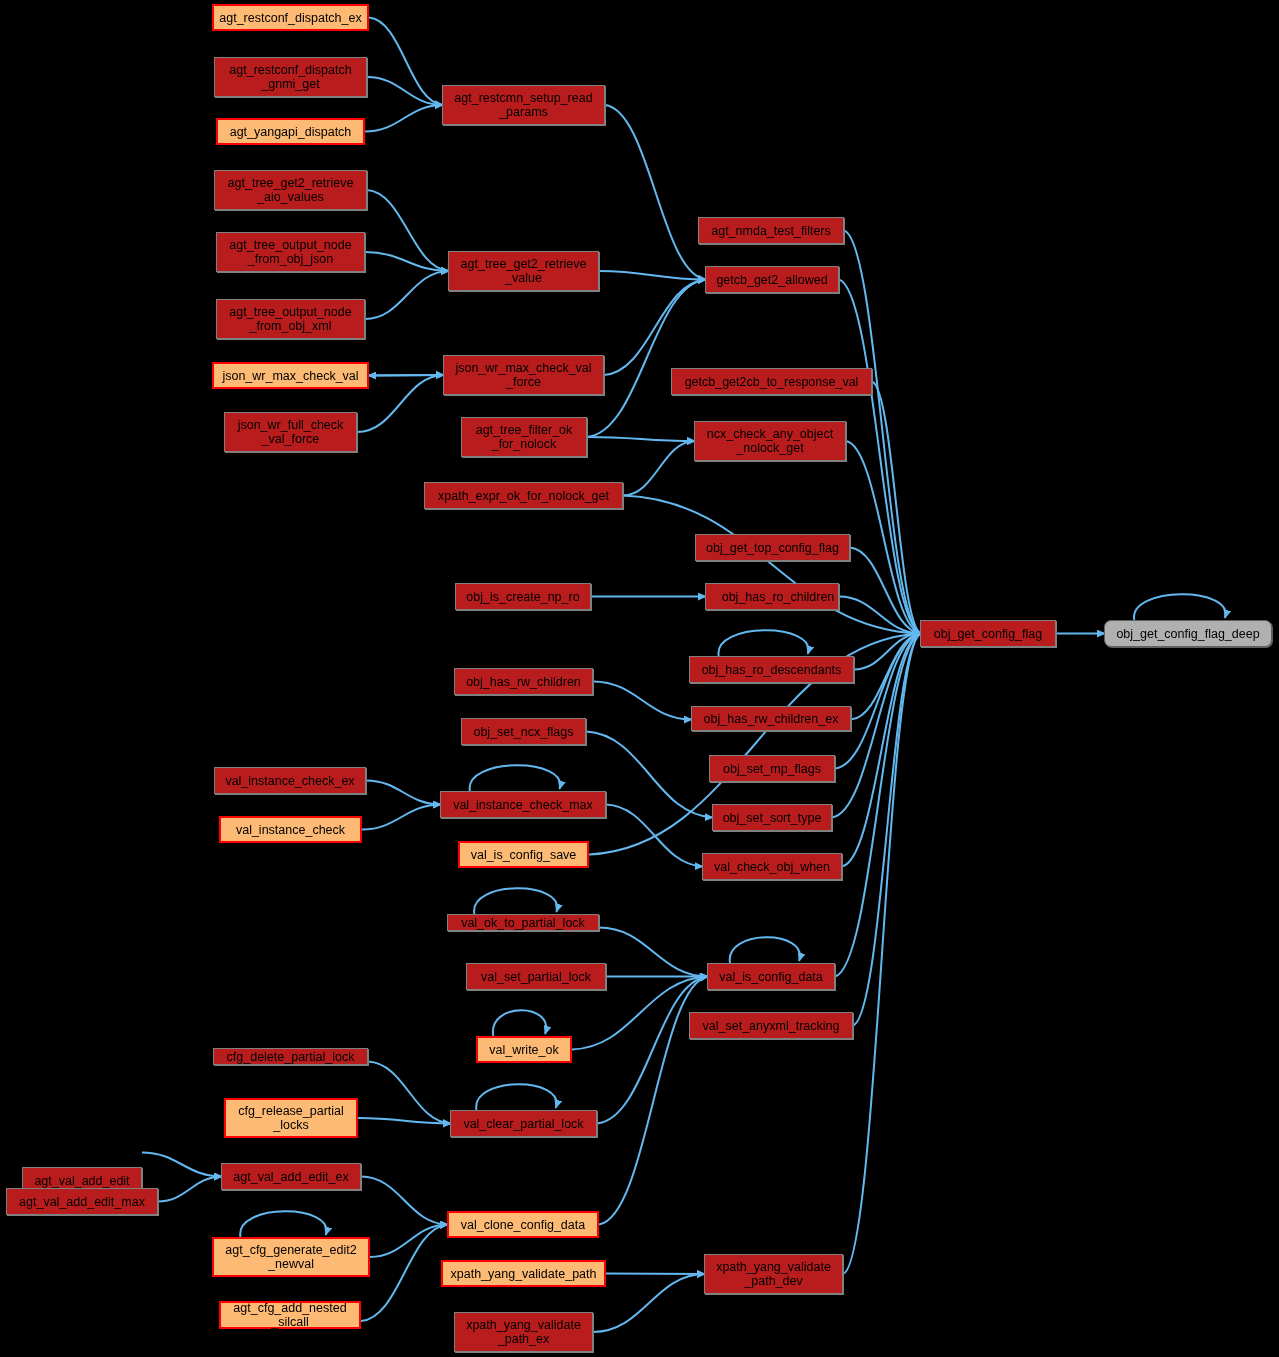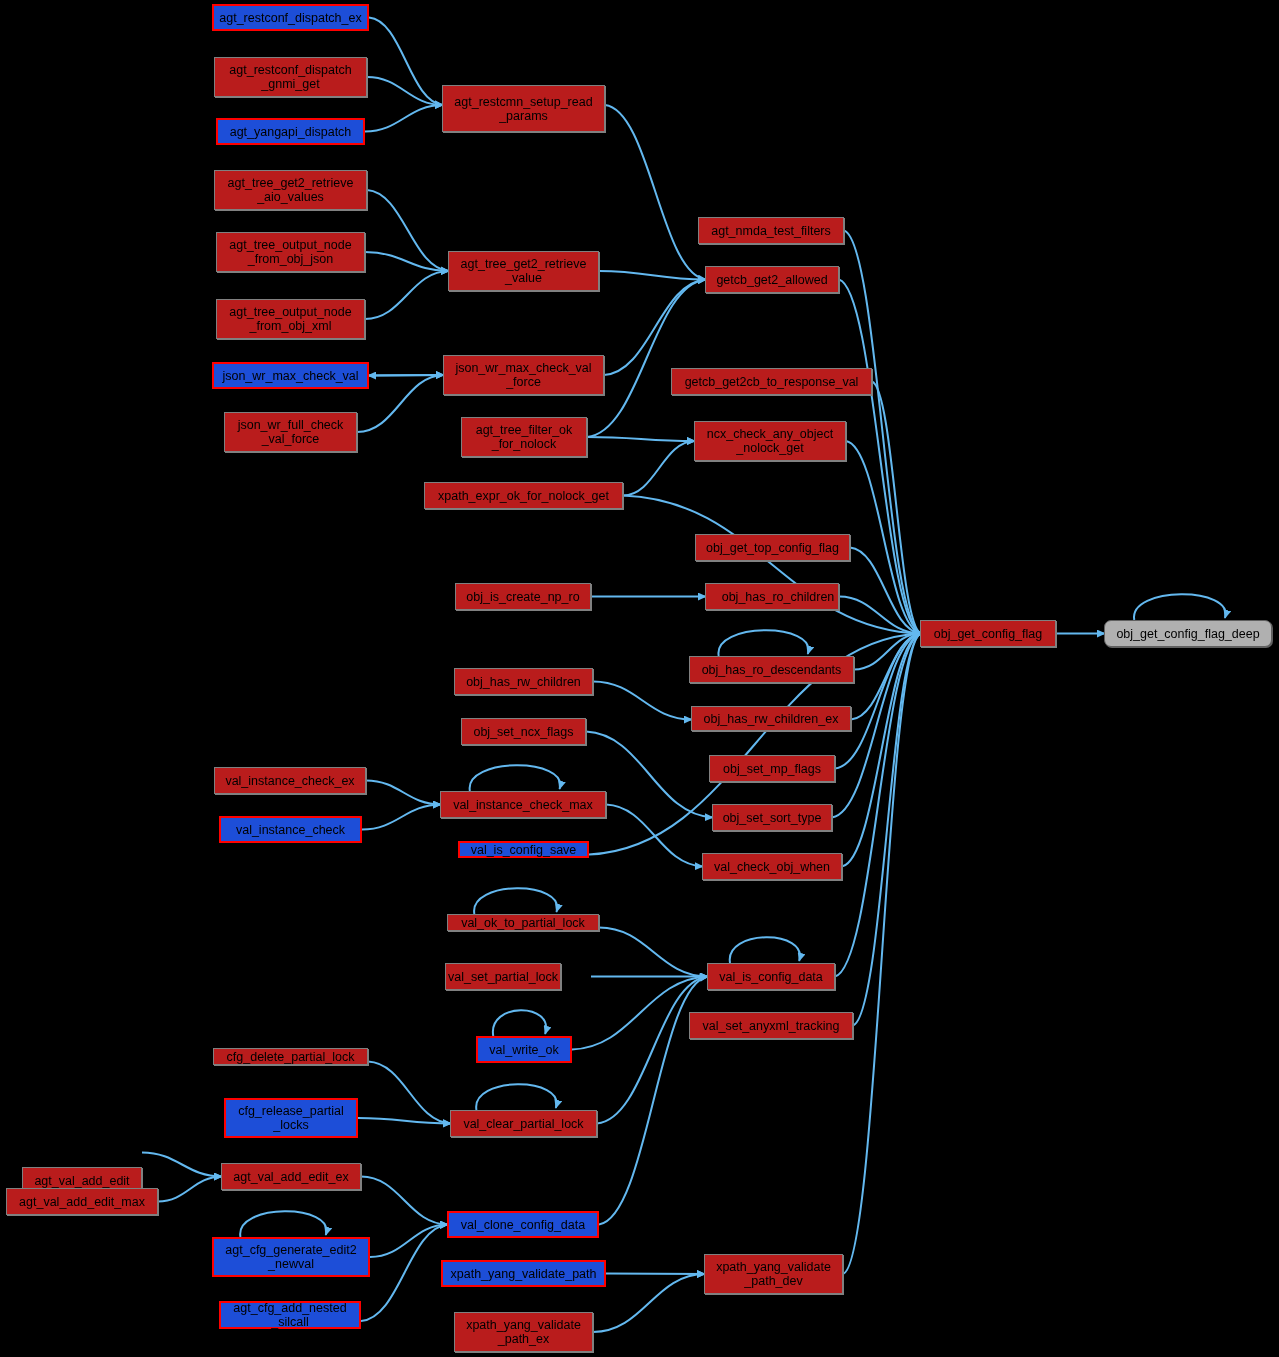--- a/index.html
+++ b/index.html
@@ -4,21 +4,21 @@
 <style>
   html,body{margin:0;padding:0;background:#000;}
   #canvas{position:relative;width:1279px;height:1357px;background:#000;
           font-family:"Liberation Sans","DejaVu Sans",sans-serif;}
   svg.edges{position:absolute;left:0;top:0;width:1279px;height:1357px;overflow:visible;}
   .node{position:absolute;box-sizing:border-box;display:flex;align-items:center;
         justify-content:center;text-align:center;font-size:12.5px;line-height:14px;
         color:#000;white-space:pre-line;padding:0 4px;}
   .n-plain{background:#b91c1c;border:1px solid #808080;
            box-shadow:1px 1px 0 0 #808080;}
-  .n-red{background:#1d4ed8;border:2px solid #ff0000;}
+  .n-red{background:#fdba74;border:2px solid #ff0000;}
   .n-cur{background:#b0b0b0;border:1px solid #606060;
          box-shadow:1px 1px 0 0 #606060;}
 </style>
 </head>
 <body>
 
 <div id="canvas">
   <svg class="edges" viewBox="0 0 1279 1357">
     <defs>
       <marker id="ah" markerWidth="9" markerHeight="8" refX="8.2" refY="4" orient="auto" markerUnits="userSpaceOnUse">
@@ -86,21 +86,21 @@
         <path d="M843,1274 C878.1,1264 885.9,643.5 921,633.5" fill="none" stroke="#63b8ef" stroke-width="2" marker-end="url(#ah)"></path>
         <path d="M1056,633.5 C1078.05,633.5 1082.95,633.5 1105,633.5" fill="none" stroke="#63b8ef" stroke-width="2" marker-end="url(#ah)"></path>
         <path d="M1134.24,620 C1128.24,586 1234.96,586 1224.96,618" fill="none" stroke="#63b8ef" stroke-width="2" marker-end="url(#ah)"></path>
       </g>
   </svg>
   <div id="node-layer">
       <div class="node n-red" style="left: 212px; top: 4px; width: 157px; height: 27px;">agt_restconf_dispatch_ex</div>
       <div class="node n-plain" style="left: 214px; top: 57px; width: 153px; height: 40px;">agt_restconf_dispatch
 _gnmi_get</div>
       <div class="node n-red" style="left: 216px; top: 118px; width: 149px; height: 27px;">agt_yangapi_dispatch</div>
-      <div class="node n-plain" style="left: 442px; top: 85px; width: 163px; height: 47px;">agt_restcmn_setup_read
+      <div class="node n-plain" style="left: 442px; top: 85px; width: 163px; height: 40px;">agt_restcmn_setup_read
 _params</div>
       <div class="node n-plain" style="left: 214px; top: 170px; width: 153px; height: 40px;">agt_tree_get2_retrieve
 _aio_values</div>
       <div class="node n-plain" style="left: 216px; top: 232px; width: 149px; height: 40px;">agt_tree_output_node
 _from_obj_json</div>
       <div class="node n-plain" style="left: 216px; top: 299px; width: 149px; height: 40px;">agt_tree_output_node
 _from_obj_xml</div>
       <div class="node n-plain" style="left: 448px; top: 251px; width: 151px; height: 40px;">agt_tree_get2_retrieve
 _value</div>
       <div class="node n-plain" style="left: 698px; top: 217px; width: 146px; height: 27px;">agt_nmda_test_filters</div>
@@ -123,24 +123,24 @@
       <div class="node n-cur" style="left: 1104px; top: 620px; width: 168px; height: 27px; border-radius: 7px;">obj_get_config_flag_deep</div>
       <div class="node n-plain" style="left: 689px; top: 656px; width: 165px; height: 27px;">obj_has_ro_descendants</div>
       <div class="node n-plain" style="left: 454px; top: 668px; width: 139px; height: 27px;">obj_has_rw_children</div>
       <div class="node n-plain" style="left: 691px; top: 706px; width: 160px; height: 25px;">obj_has_rw_children_ex</div>
       <div class="node n-plain" style="left: 461px; top: 718px; width: 125px; height: 27px;">obj_set_ncx_flags</div>
       <div class="node n-plain" style="left: 709px; top: 755px; width: 126px; height: 27px;">obj_set_mp_flags</div>
       <div class="node n-plain" style="left: 214px; top: 767px; width: 152px; height: 27px;">val_instance_check_ex</div>
       <div class="node n-plain" style="left: 440px; top: 791px; width: 166px; height: 27px;">val_instance_check_max</div>
       <div class="node n-plain" style="left: 712px; top: 804px; width: 120px; height: 27px;">obj_set_sort_type</div>
       <div class="node n-red" style="left: 219px; top: 816px; width: 143px; height: 27px;">val_instance_check</div>
-      <div class="node n-red" style="left: 458px; top: 841px; width: 131px; height: 17px;">val_is_config_save</div>
+      <div class="node n-red" style="left: 458px; top: 841px; width: 131px; height: 27px;">val_is_config_save</div>
       <div class="node n-plain" style="left: 702px; top: 853px; width: 140px; height: 27px;">val_check_obj_when</div>
       <div class="node n-plain" style="left: 447px; top: 914px; width: 152px; height: 17px;">val_ok_to_partial_lock</div>
-      <div class="node n-plain" style="left: 445px; top: 963px; width: 116px; height: 27px;">val_set_partial_lock</div>
+      <div class="node n-plain" style="left: 466px; top: 963px; width: 140px; height: 27px;">val_set_partial_lock</div>
       <div class="node n-plain" style="left: 707px; top: 963px; width: 128px; height: 27px;">val_is_config_data</div>
       <div class="node n-red" style="left: 476px; top: 1036px; width: 96px; height: 27px;">val_write_ok</div>
       <div class="node n-plain" style="left: 689px; top: 1012px; width: 164px; height: 27px;">val_set_anyxml_tracking</div>
       <div class="node n-plain" style="left: 213px; top: 1048px; width: 155px; height: 17px;">cfg_delete_partial_lock</div>
       <div class="node n-red" style="left: 224px; top: 1098px; width: 134px; height: 40px;">cfg_release_partial
 _locks</div>
       <div class="node n-plain" style="left: 450px; top: 1110px; width: 147px; height: 27px;">val_clear_partial_lock</div>
       <div class="node n-plain" style="left: 22px; top: 1167px; width: 120px; height: 27px;">agt_val_add_edit</div>
       <div class="node n-plain" style="left: 221px; top: 1163px; width: 140px; height: 27px;">agt_val_add_edit_ex</div>
       <div class="node n-plain" style="left: 6px; top: 1188px; width: 152px; height: 27px;">agt_val_add_edit_max</div>

